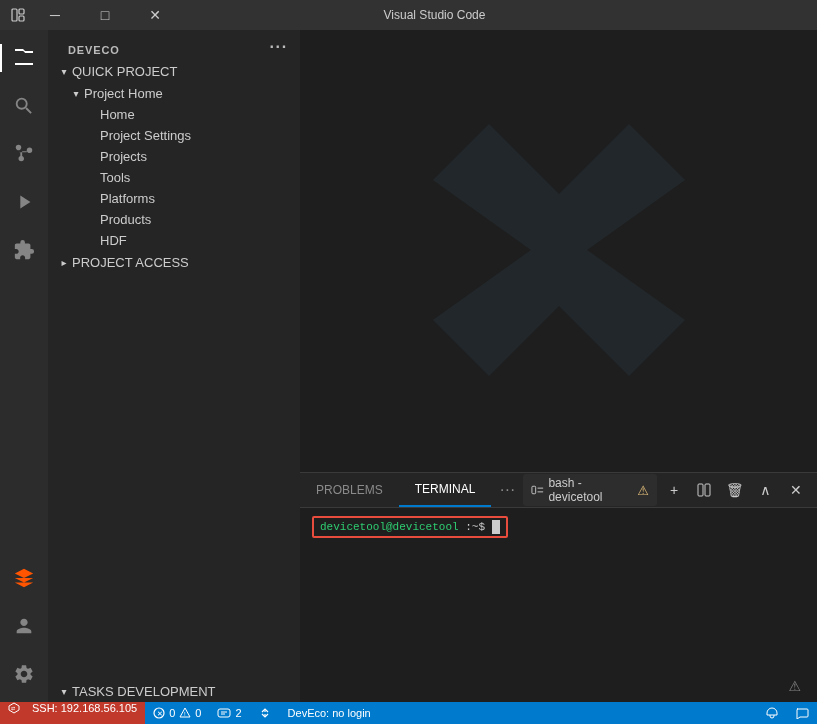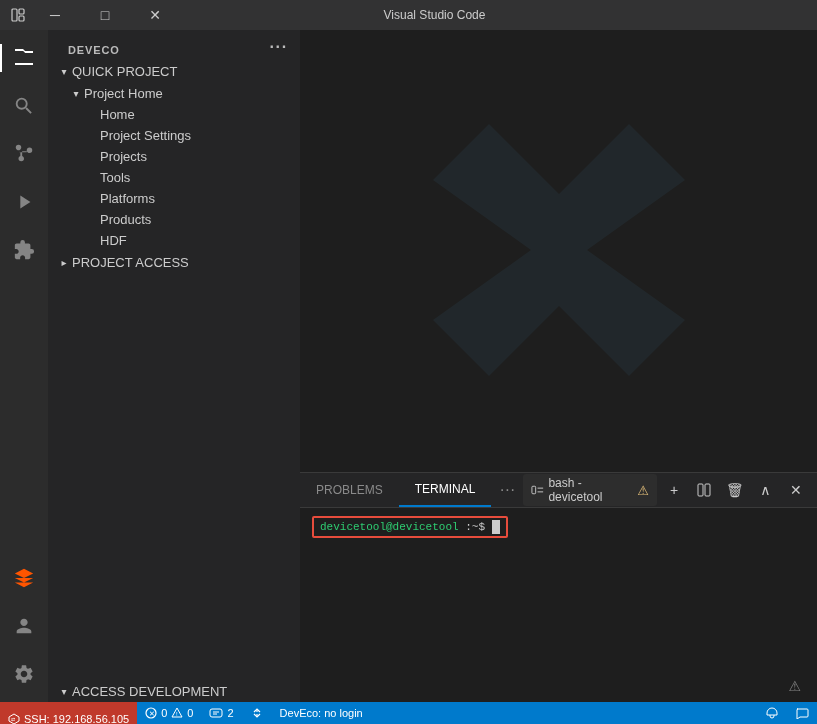--- a/index.html
+++ b/index.html
@@ -311,22 +311,22 @@
     }
     .status-bar-left {
       display: flex;
       align-items: center;
     }
     .status-ssh {
       background: #c0392b;
       padding: 0 8px;
       height: 23px;
       display: flex;
-      align-items: flex-end;
-      gap: 4px;
+      align-items: flex-start;
+      gap: 12px;
       cursor: pointer;
       font-size: 11px;
     }
     .status-item {
       padding: 0 8px;
       height: 22px;
       display: flex;
       align-items: center;
       gap: 4px;
       cursor: pointer;
@@ -447,21 +447,21 @@
     <div class="sidebar-section-header">
       <span class="chevron">▸</span>
       <span>PROJECT ACCESS</span>
     </div>
 
     <div style="flex:1;"></div>
 
     <div style="margin-top: auto;">
       <div class="sidebar-section-header">
         <span class="chevron">▾</span>
-        <span>ACCESS DEVELOPMENT</span>
+        <span>TASKS DEVELOPMENT</span>
       </div>
     </div>
   </div>
 
   <div class="editor-area">
 
     <div class="editor-main">
       <div class="vscode-logo">
         <svg width="280" height="280" viewBox="0 0 100 100" fill="#4a9fd5">
 

